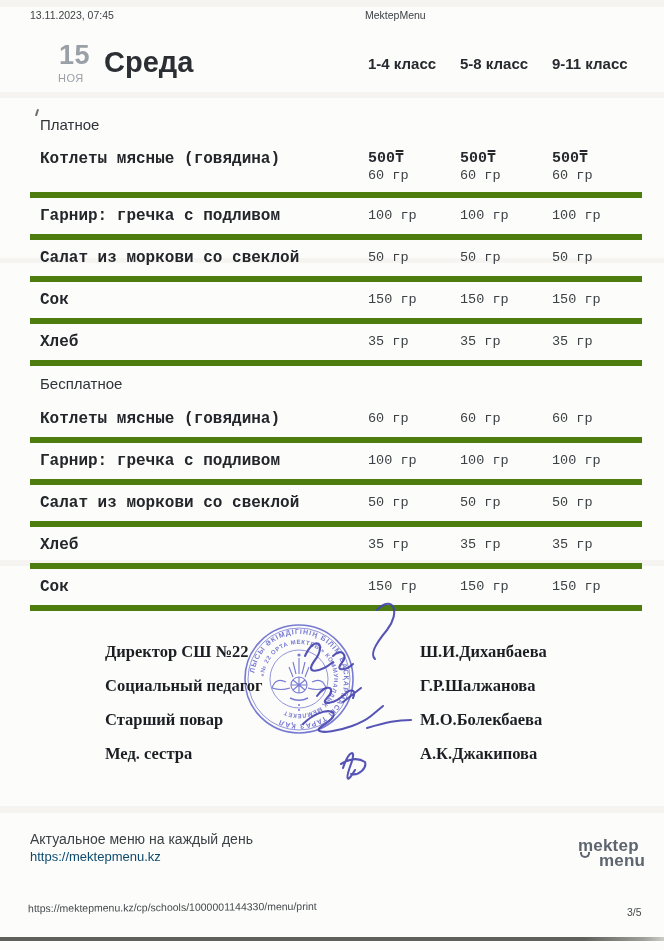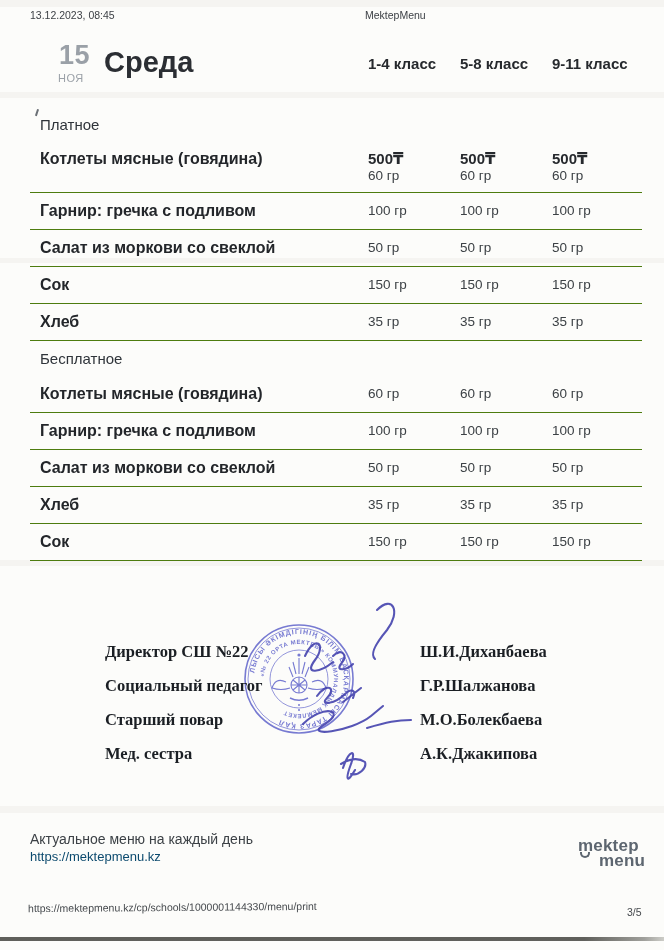--- a/index.html
+++ b/index.html
@@ -22,21 +22,21 @@
   
   .col-headers { position:absolute; left:30px; top:55px; width:612px; display:grid;
     grid-template-columns:92px 92px auto; padding-left:338px; }
   .col-h { font-size:15px; font-weight:bold; color:#26292d; }
 
   
   .menu { position:absolute; left:30px; top:98px; width:612px;margin-top:12px; }
   .section-title { font-size:15px; color:#2f343a; padding:6px 0 9px 10px; }
   .section-title.second { padding:9px 0 9px 10px; }
   .menu-row { display:grid; grid-template-columns:338px 92px 92px auto;
-    padding:9px 0; border-bottom:1px solid #4d7c0f; align-items:start; }
+    padding:9px 0; border-bottom:6px solid #4d7c0f; align-items:start;font-family:Liberation Mono, monospace; }
   .menu-row.tall { padding:8px 0; }
   .dish { font-size:16px; font-weight:bold; color:#23262a; padding-left:10px; line-height:18px; }
   .cell { line-height:16px; }
   .price { font-size:15px; font-weight:bold; color:#26292d; line-height:17px; }
   .weight { font-size:13.5px; color:#3c4145; line-height:16px; padding-top:1px; }
 
   
   .signatures { position:absolute; left:105px; top:642px; width:460px;
     font-family:"Liberation Serif","DejaVu Serif",serif; }
   .sig-row { height:34px; display:flex; }
@@ -63,21 +63,21 @@
 </style>
 </head>
 <body>
 
 <div class="streak" style="top:0;height:7px"></div>
 <div class="streak" style="top:92px;height:6px"></div>
 <div class="streak" style="top:258px;height:5px"></div>
 <div class="streak" style="top:560px;height:6px"></div>
 <div class="streak" style="top:806px;height:7px"></div>
 
-<div class="print-ts">13.12.2023, 08:45</div>
+<div class="print-ts">13.11.2023, 07:45</div>
 <div class="print-title">MektepMenu</div>
 
 <div class="day-num">15</div>
 <div class="month">ноя</div>
 <div class="weekday">Среда</div>
 
 <div class="col-headers">
     <div class="col-h">1-4 класс</div>
     <div class="col-h">5-8 класс</div>
     <div class="col-h">9-11 класс</div>

